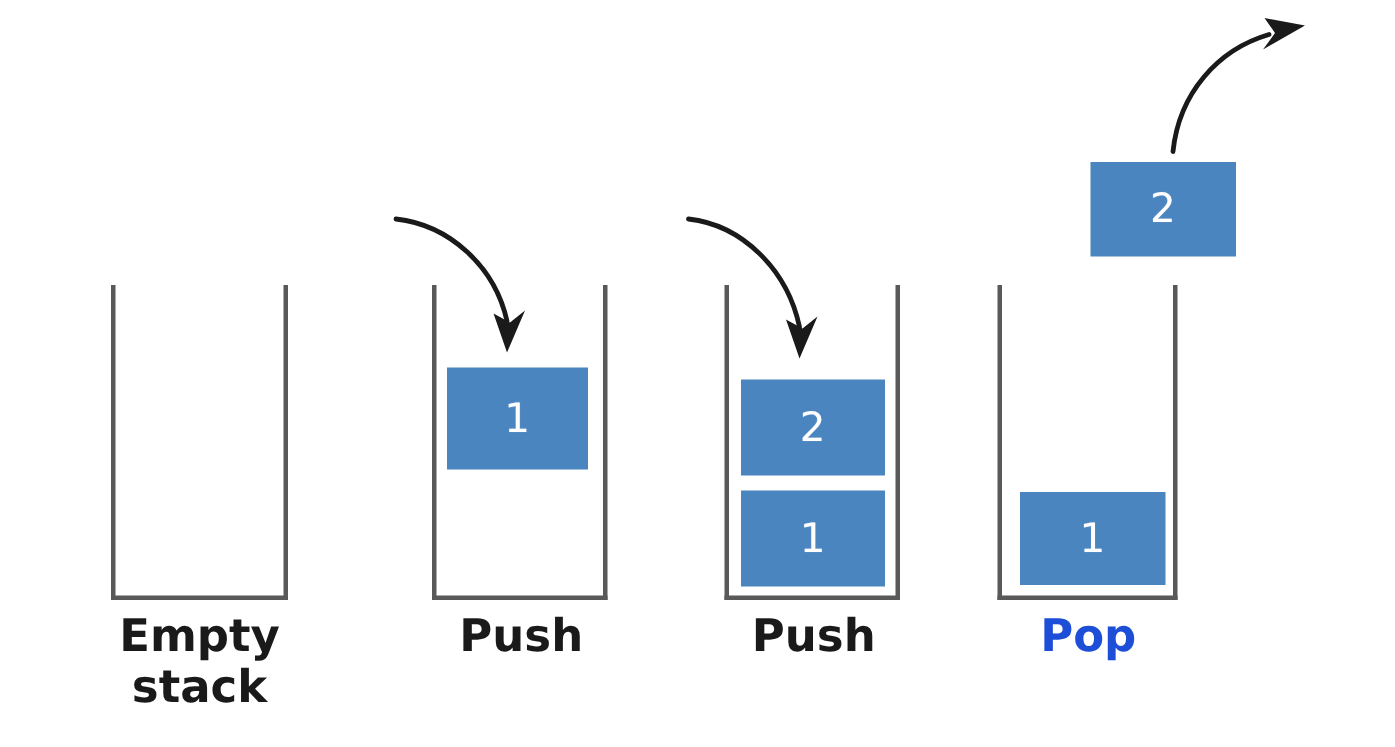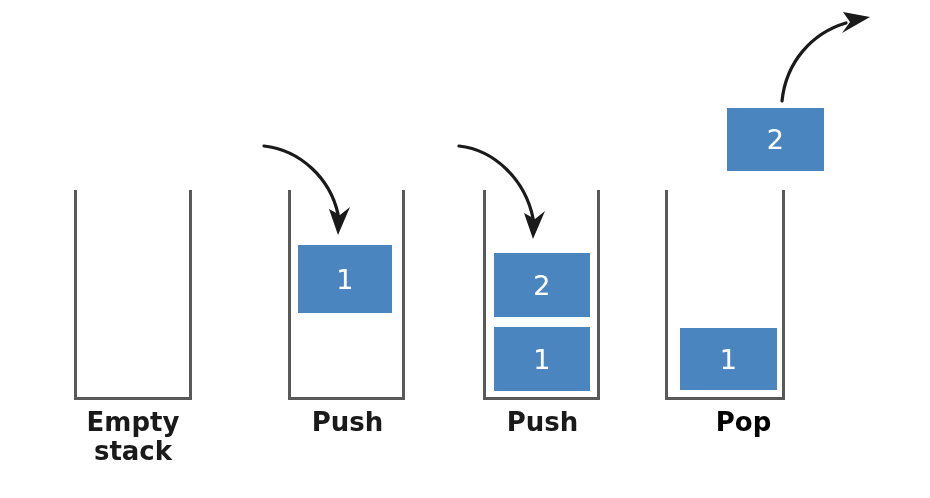--- a/index.html
+++ b/index.html
@@ -42,21 +42,21 @@
     line-height: 1;
     letter-spacing: 0.5px;
     text-shadow: 0 0 1px rgba(255,255,255,0.25);
   }
 
   
   .caption {
     position: absolute;
     text-align: center;
     color: #1a1a1a;
-    font-size: 26px;
+    font-size: 30px;
     font-weight: 700;
     line-height: 1.12;
     white-space: pre-line;
   }
 
   .arrow-layer {
     position: absolute;
     left: 0; top: 0;
     width: 930px; height: 498px;
     pointer-events: none;
@@ -95,16 +95,16 @@
   </div>
 
   <div class="stage">
     <div class="stack-container" style="left: 665px; top: 190px; width: 120px; height: 210px; border-left-color: rgb(89, 89, 89); border-right-color: rgb(89, 89, 89); border-bottom-color: rgb(89, 89, 89);"></div>
     <div class="block" style="left: 727px; top: 108px; width: 97px; height: 63px; background: rgb(74, 133, 192); color: rgb(255, 255, 255);">2</div>
     <div class="block" style="left: 680px; top: 328px; width: 97px; height: 62px; background: rgb(74, 133, 192); color: rgb(255, 255, 255);">1</div>
     <svg class="arrow-layer" viewBox="0 0 930 498" xmlns="http://www.w3.org/2000/svg">
       <path d="M 782 101 C 786 62 812 33 846 23" fill="none" stroke="#1a1a1a" stroke-width="3.2" stroke-linecap="round"></path>
       <path d="M 870 17 L 843 12 L 850 22 L 842 33 Z" fill="#1a1a1a"></path>
     </svg>
-    <div class="caption" style="left: 666px; top: 408px; width: 155px; color: #000000;">Pop</div>
+    <div class="caption" style="left: 648px; top: 408px; width: 155px; color: #1d4ed8;">Pop</div>
   </div>
 
 </div>
 
 </body></html>

